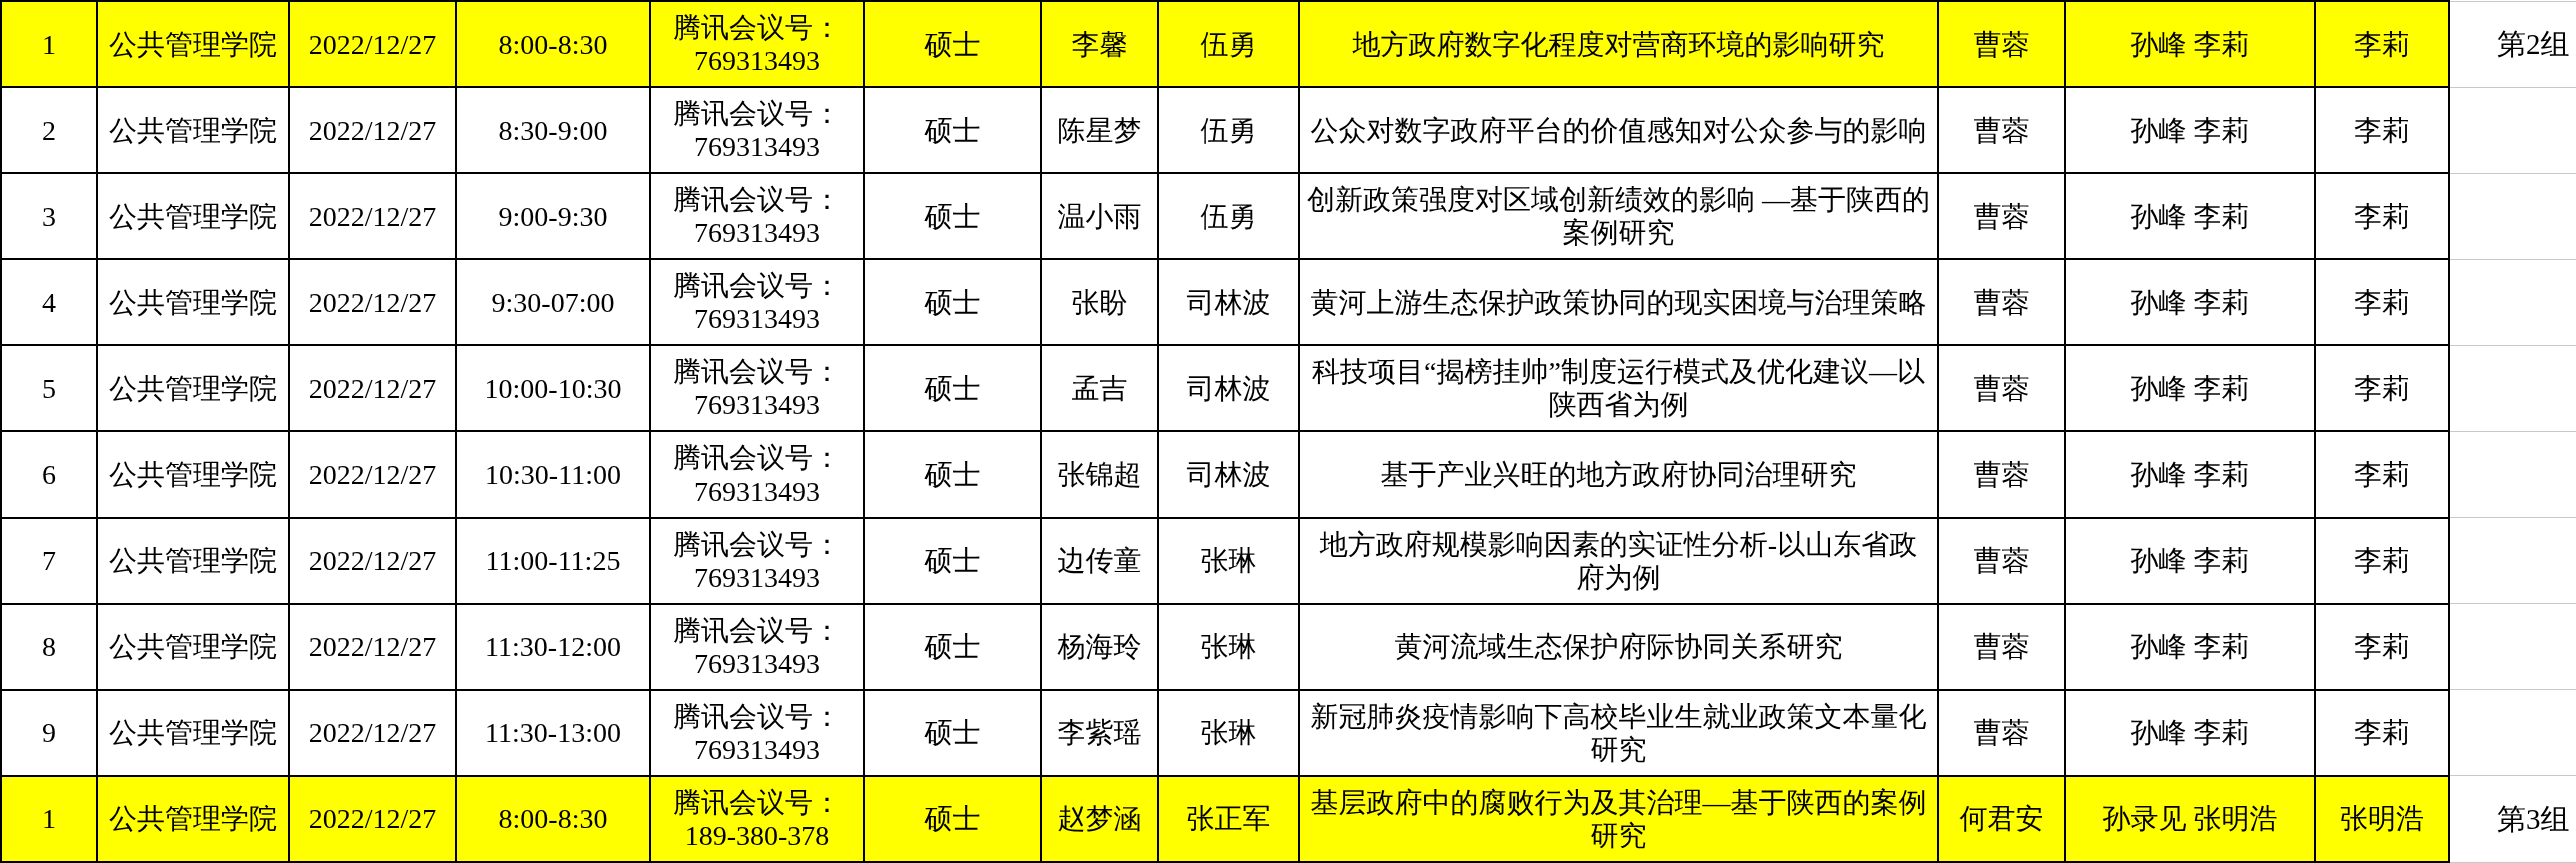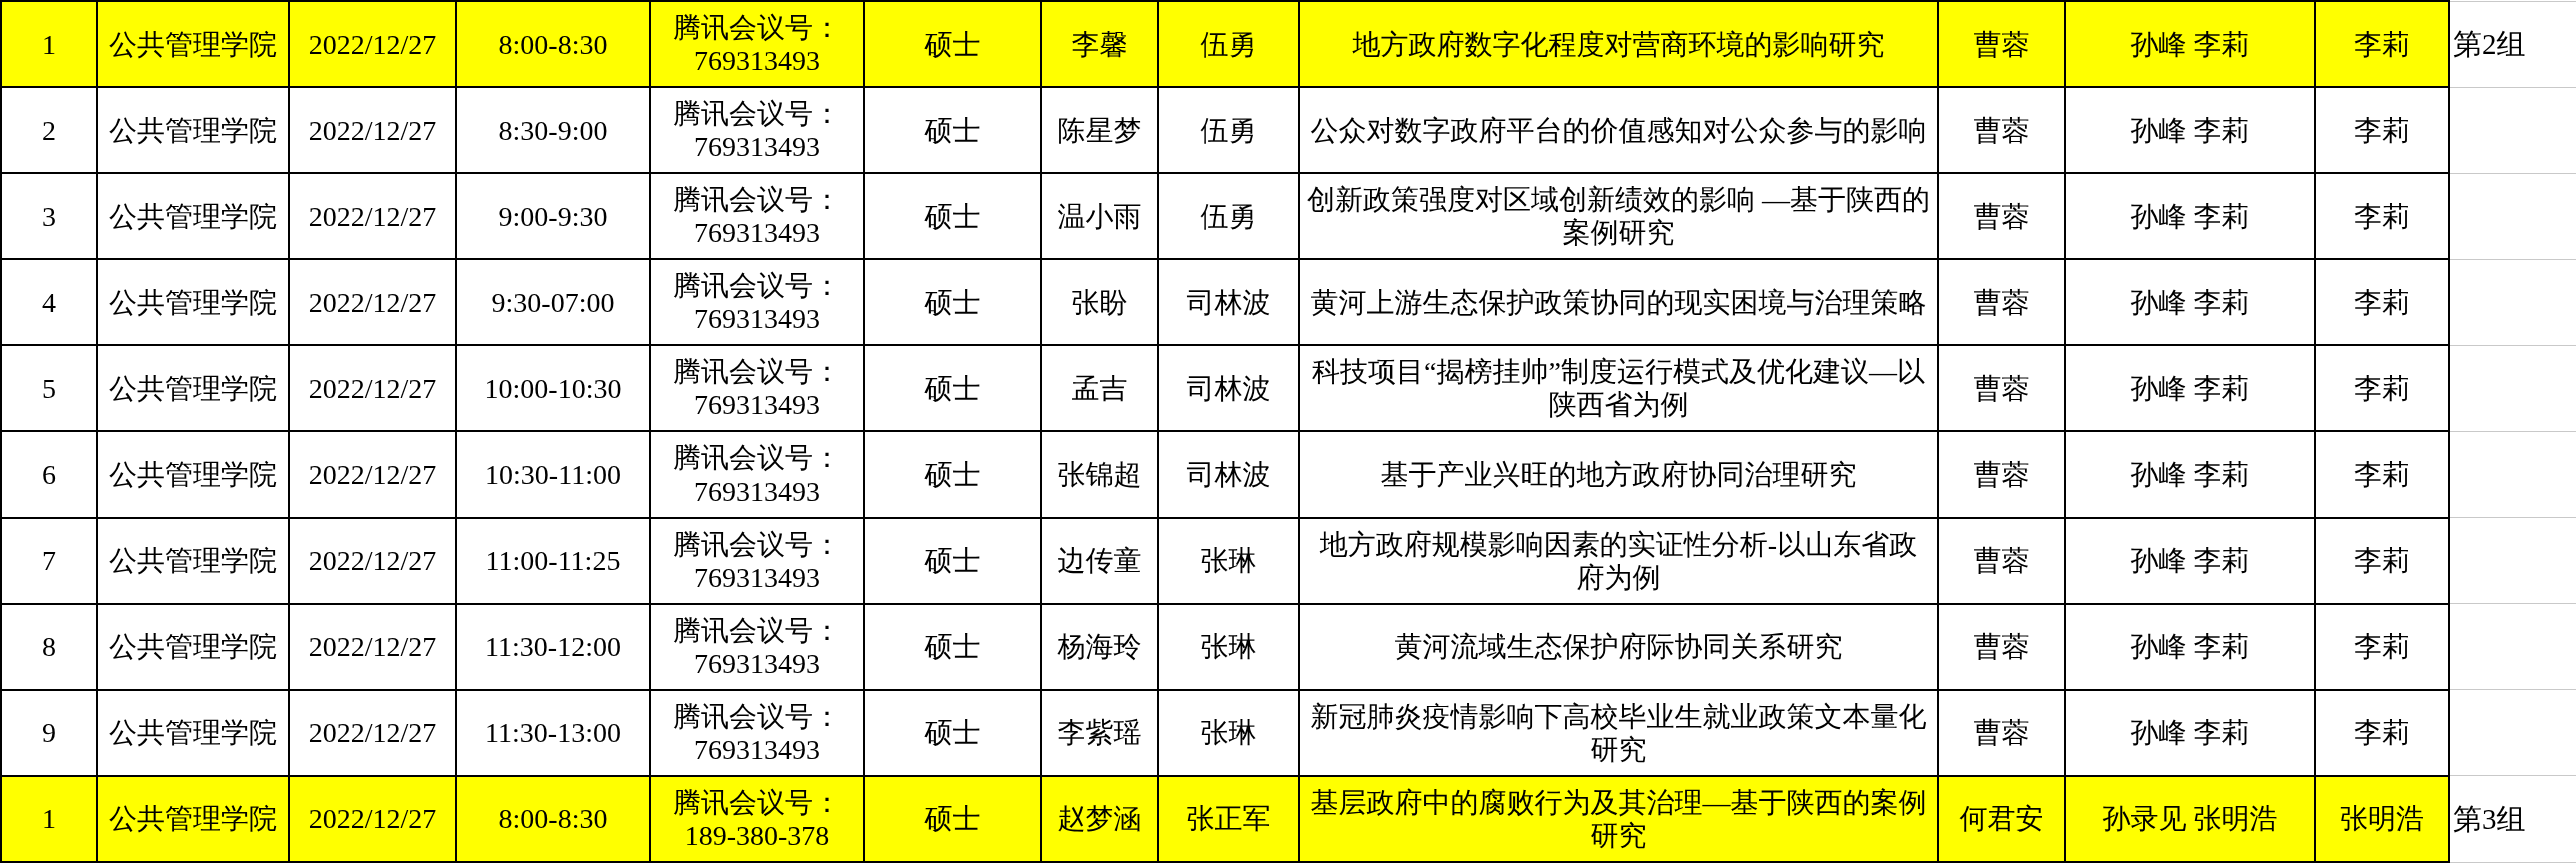--- a/index.html
+++ b/index.html
@@ -29,21 +29,21 @@
     overflow: hidden;
     word-break: break-all;
   }
   table.sched tr { height: 78px; }
   table.sched tr.hl td { background: #ffff00; }
   table.sched td.group-cell {
     border-top: 1px solid #c9c9c9;
     border-right: 1px solid #c9c9c9;
     border-bottom: 1px solid #c9c9c9;
     background: #ffffff !important;
-    text-align: left;
+    text-align: right;
     padding-left: 2.9px;
     font-size: 29px;
   }
   .meet-label, .meet-num { display: block; }
 </style>
 </head>
 <body>
 
 <table class="sched">
   <colgroup>

